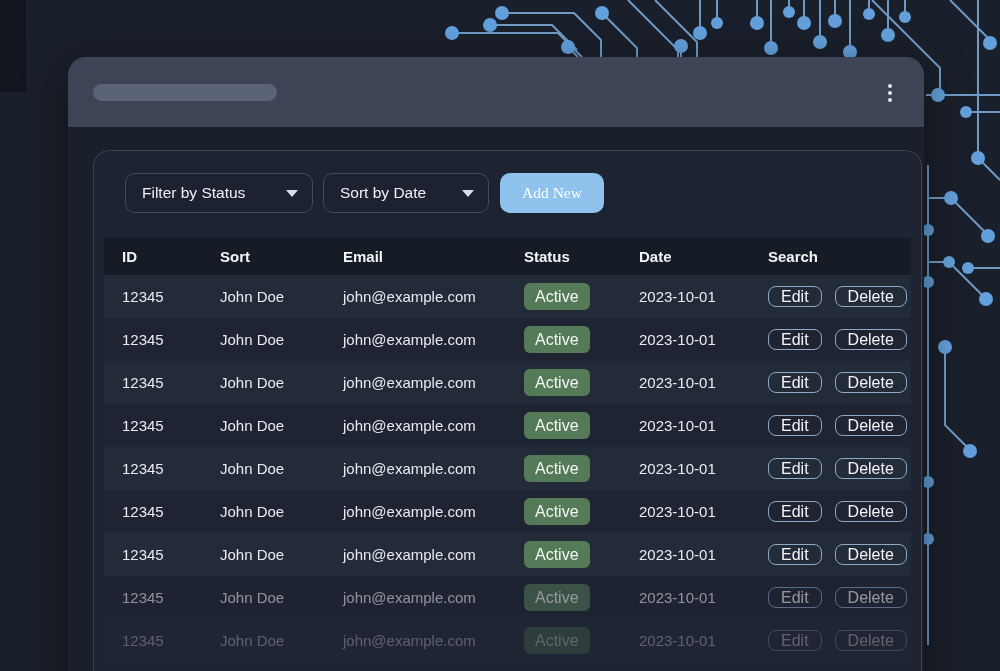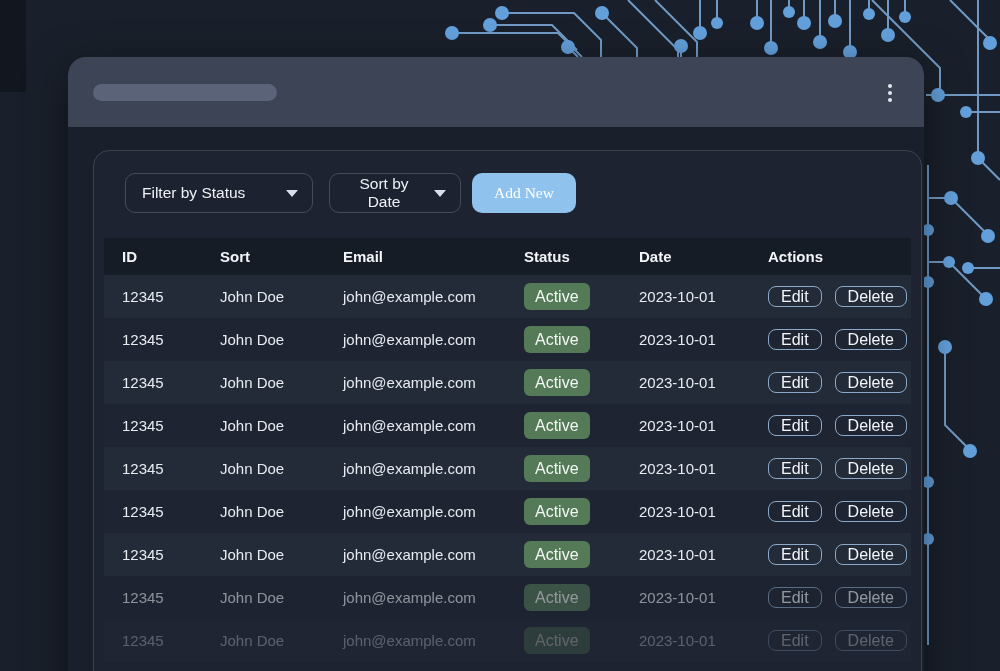--- a/index.html
+++ b/index.html
@@ -31,21 +31,21 @@
     background:#171c26;display:flex;align-items:center;padding:0 12px;gap:9px;}
   .search input{flex:1;min-width:0;background:transparent;border:none;outline:none;color:#eef1f6;
     font-size:15.5px;font-family:inherit;}
   .search input::placeholder{color:#e7ebf2;opacity:1;}
   .dd{height:40px;box-sizing:border-box;border:1px solid #434c5d;border-radius:10px;background:#1c2230;
     color:#eef1f6;font-size:15.5px;display:flex;align-items:center;justify-content:space-between;
     padding:0 14px 0 16px;font-family:inherit;cursor:pointer;}
   .dd .caret{width:0;height:0;border-left:6px solid transparent;border-right:6px solid transparent;
     border-top:7px solid #d9dfe8;margin-left:12px;}
   .dd.filter{width:188px;margin-left:9px;}
-  .dd.sort{width:132px;margin-left:16px;}
+  .dd.sort{width:166px;margin-left:10px;}
   .addnew{width:104px;height:40px;margin-left:11px;border:none;border-radius:10px;background:#8fc3ee;
     color:#ffffff;font-size:15.5px;font-weight:500;font-family:Liberation Serif, serif;cursor:pointer;}
   
   .table{margin:25px 10px 0 10px;}
   .thead,.trow{
     display:grid;grid-template-columns:98px 123px 181px 115px 129px 1fr;
     align-items:center;padding-left:18px;
   }
   .thead{height:37px;background:#161c26;color:#f2f4f8;font-weight:700;font-size:15px;}
   .trow{height:43px;color:#e8ecf2;font-size:15px;}
@@ -158,21 +158,21 @@
       <button class="addnew">Add New</button>
     </div>
 
     <div class="table">
       <div class="thead">
         <div class="th">ID</div>
         <div class="th">Sort</div>
         <div class="th">Email</div>
         <div class="th">Status</div>
         <div class="th">Date</div>
-        <div class="th">Actions</div>
+        <div class="th">Search</div>
       </div>
       <div class="tbody">
   <div class="trow">
     <div class="td">12345</div>
     <div class="td">John Doe</div>
     <div class="td">john@example.com</div>
     <div class="td">
       <span class="badge">Active</span>
     </div>
     <div class="td">2023-10-01</div>

